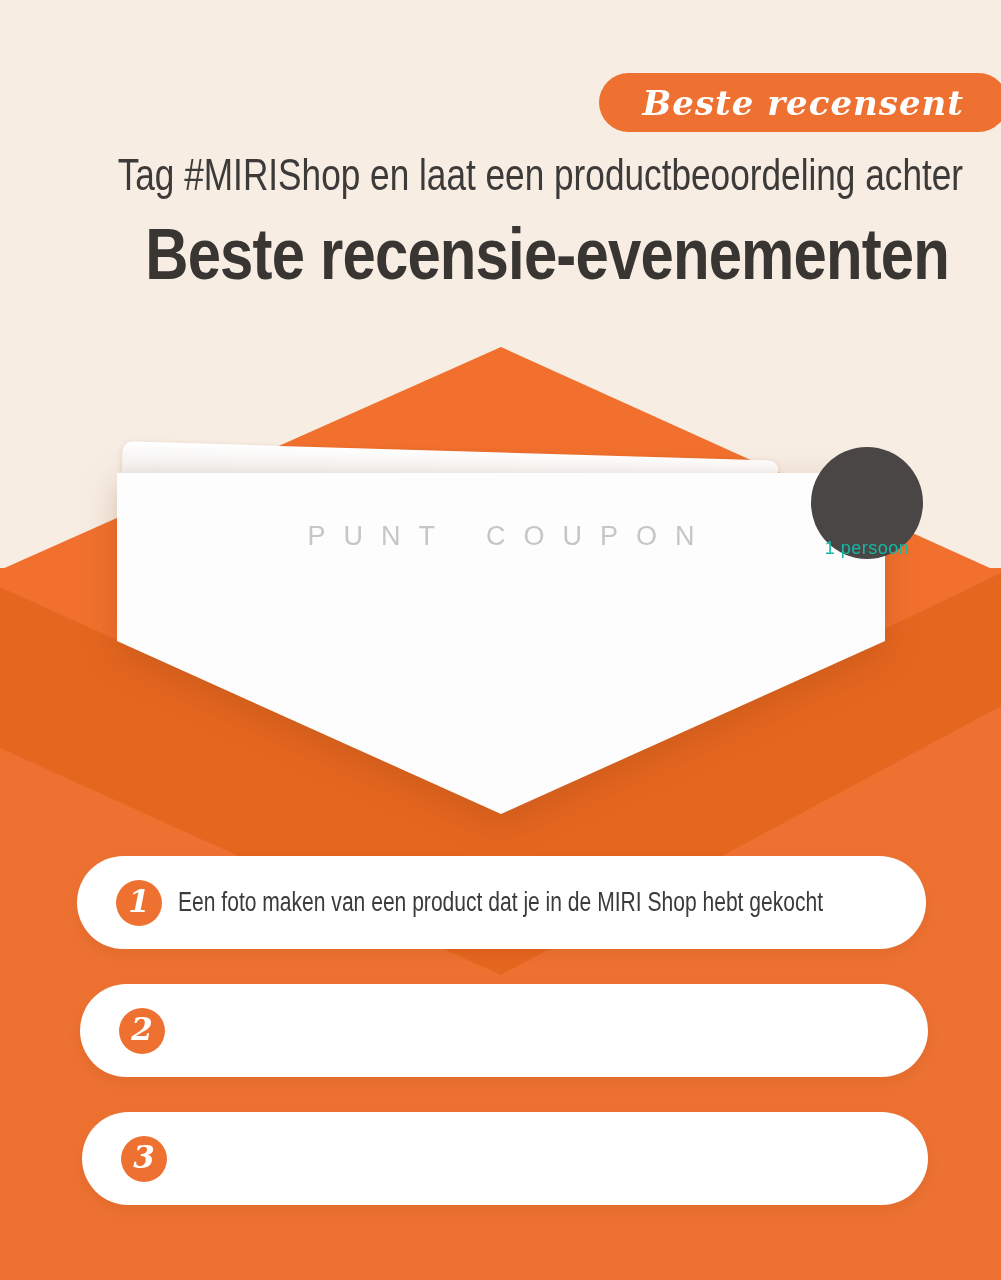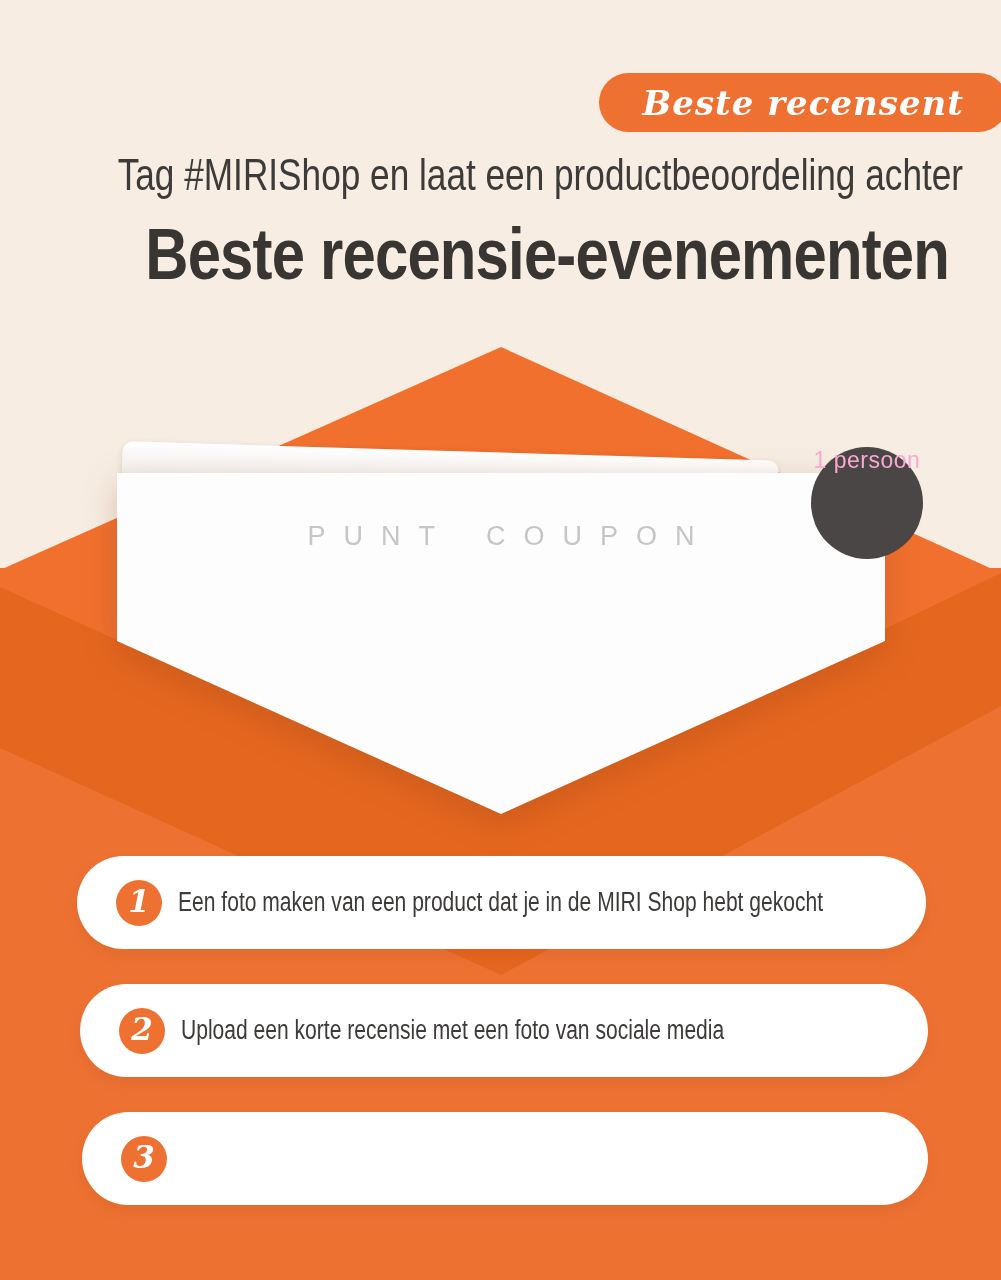--- a/index.html
+++ b/index.html
@@ -62,22 +62,22 @@
     display:inline-block;
     font-size:180px;font-weight:700;color:#47474a;
     letter-spacing:-3px;
     transform:scaleX(0.80);transform-origin:center top;
     white-space:nowrap;
   }
   .winner-badge{
     position:absolute;left:811px;top:447px;width:112px;height:112px;
     border-radius:50%;
     background:#4a4645;
-    display:flex;align-items:flex-start;justify-content:center;
-    color:#f9a8d4;font-size:23px;letter-spacing:.5px;
+    display:flex;align-items:flex-end;justify-content:center;
+    color:#14b8a6;font-size:18px;letter-spacing:.5px;
   }
   
   .hdr-badge-row{
     position:absolute;left:0;top:73px;width:100%;
     display:flex;justify-content:flex-end;margin-left:7px;
   }
   .hdr-badge{
     height:59px;border-radius:30px;
     background:#ee7132;
     display:inline-flex;align-items:center;
@@ -181,23 +181,20 @@
     </div>
     <div class="step-text">
       <span class="cond"><span>Een foto maken van een product dat je in de MIRI Shop hebt gekocht</span></span>
     </div>
   </div>
 
   <div class="step step-2">
     <div class="step-num">
       <span>2</span>
     </div>
-    <div class="step-text">
-      <span class="cond"><span>Upload een korte recensie met een foto van sociale media</span></span>
-    </div>
   </div>
 
   <div class="step step-3">
     <div class="step-num">
       <span>3</span>
     </div>
   </div>
 
 </div>
 

